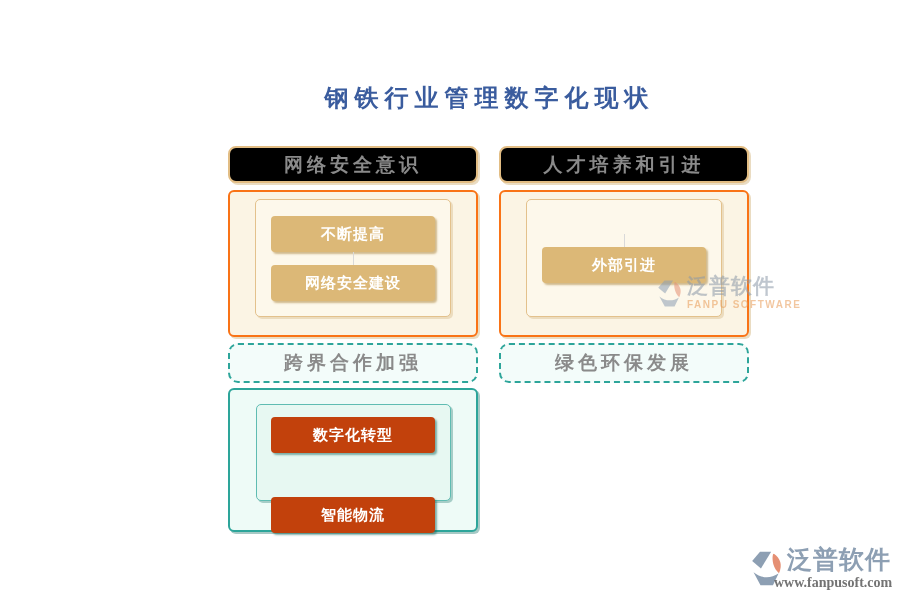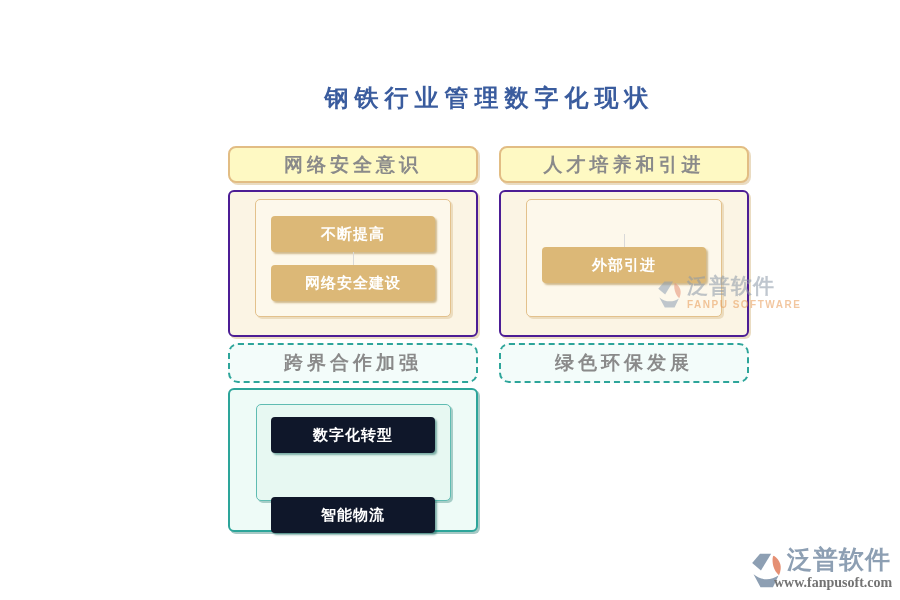--- a/index.html
+++ b/index.html
@@ -62,26 +62,26 @@
     letter-spacing: 1px;
     white-space: nowrap;
   }
   .connector { width: 1px; height: 13px; background: #d9d9d9; }
 
   
   .theme-gold .panel-header {
     height: 37px; line-height: 33px;
     border: 2px solid #e2bd84;
     border-radius: 8px;
-    background: #fef9c3;
+    background: #000000;
     box-shadow: 2px 2px 0 rgba(203,167,103,0.40);
   }
   .theme-gold .panel-body {
     margin-top: 7px; height: 147px;
-    border: 2px solid #4c1d95;
+    border: 2px solid #f97316;
     border-radius: 6px;
     background: #fbf4e4;
     box-shadow: 2px 2px 0 rgba(203,167,103,0.40);
   }
   .theme-gold .panel-inner {
     margin-top: 7px;
     width: 196px; height: 118px;
     border: 1px solid #e3c18c;
     border-radius: 5px;
     background: #fdf8eb;
@@ -108,27 +108,27 @@
   }
   .theme-teal .panel-inner {
     margin-top: 14px;
     width: 195px; height: 97px;
     border: 1px solid #5fbcb2;
     border-radius: 5px;
     background: #e7f8f2;
     box-shadow: 2px 2px 0 rgba(32,120,110,0.35);
   }
   .theme-teal .node {
-    background: #0f172a;
+    background: #c2410c;
     box-shadow: 2px 2px 2px rgba(15,100,90,0.5);
     margin-top: 44px;
   }
 
   
-  .watermark { position: absolute; display: flex; align-items: flex-end; }
+  .watermark { position: absolute; display: flex; align-items: center; }
   .wm-mid { left: 655px; top: 274px; opacity: 0.55; }
   .wm-mid .wm-logo { width: 29px; height: 31px; margin-top: 3px; }
   .wm-mid .wm-texts { margin-left: 3px; }
   .wm-mid .wm-brand {
     font-family: "Liberation Serif", "DejaVu Serif", serif;
     font-weight: bold; font-size: 21px; line-height: 24px;
     letter-spacing: 1px; color: #8c99a8; white-space: nowrap;
   }
   .wm-mid .wm-sub {
     font-size: 10px; font-weight: bold; letter-spacing: 1.5px;

